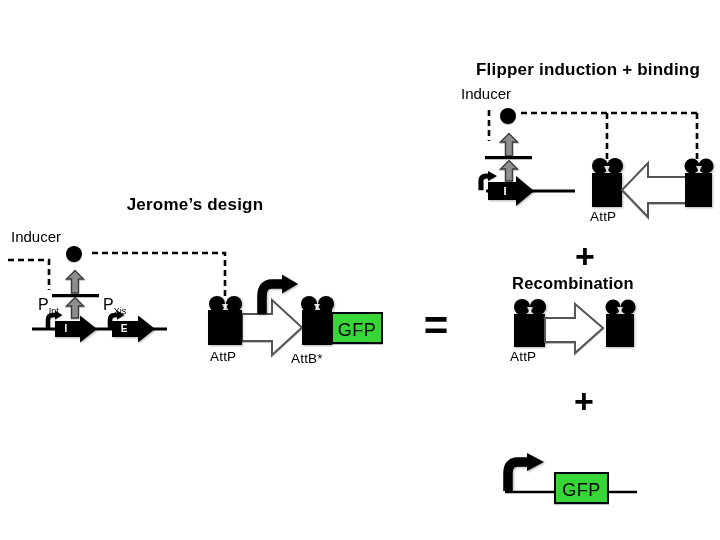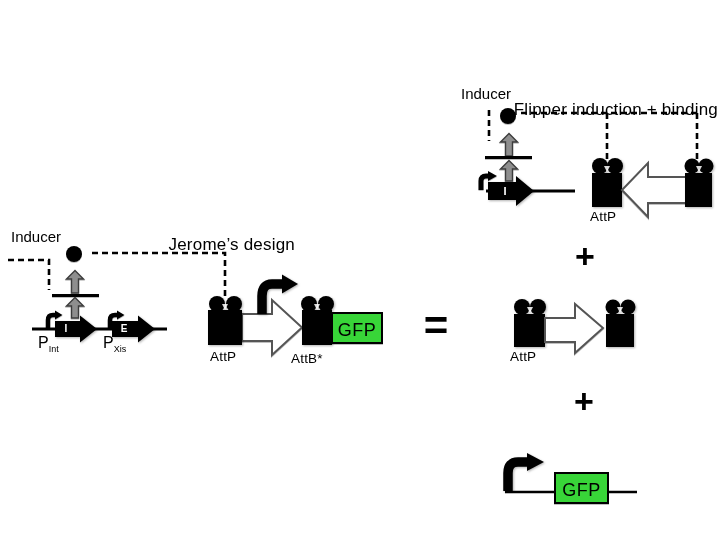--- a/index.html
+++ b/index.html
@@ -2,29 +2,29 @@
 <html><head>
 <meta charset="utf-8">
 <style>
   html,body{margin:0;padding:0;background:#ffffff;}
   #slide{
     position:relative;width:720px;height:540px;background:#ffffff;overflow:hidden;
     font-family:"Liberation Sans","DejaVu Sans",sans-serif;color:#000;
   }
   #shapes{position:absolute;left:0;top:0;width:720px;height:540px;}
   .txt{position:absolute;white-space:nowrap;text-align:right;}
-  .title{font-weight:normal;font-size:17px;text-align:right;letter-spacing:0.2px;margin-top:40px;}
+  .title{font-weight:bold;font-size:17px;text-align:center;letter-spacing:0.2px;}
   .label{font-size:15px;}
   .sitelabel{font-size:13.5px;letter-spacing:0.2px;}
   .genelabel{color:#ffffff;font-weight:bold;font-size:10px;text-align:center;}
   .boxlabel{font-size:18px;text-align:center;letter-spacing:0.5px;}
   .op{font-weight:bold;text-align:center;line-height:1;}
   .plus{font-size:34px;}
   .equals{font-size:42px;}
-  .plabel{font-size:16px;font-weight:500;margin-top:38px;}
+  .plabel{font-size:16px;font-weight:500;}
   .plabel sub{font-size:9px;}
   .shadow{filter:drop-shadow(1px 1.5px 1px rgba(0,0,0,0.30));}
   .lshadow{filter:drop-shadow(0.5px 1px 0.5px rgba(0,0,0,0.25));}
 </style>
 </head>
 <body>
 
 <div id="slide">
 
   <svg id="shapes" viewBox="0 0 720 540" xmlns="http://www.w3.org/2000/svg">
@@ -144,19 +144,20 @@
 
   <div class="txt op equals" style="left:414px;top:305px;width:44px;">=</div>
 
   <div class="txt title" style="left:458px;top:60px;width:260px;">Flipper induction + binding</div>
   <div class="txt label" style="left:461px;top:85px;">Inducer</div>
   <div class="txt genelabel" style="left:496px;top:185px;width:18px;font-size:11px;">I</div>
   <div class="txt sitelabel" style="left:590px;top:209px;">AttP</div>
 
   <div class="txt op plus" style="left:567px;top:239px;width:36px;">+</div>
 
+  <div class="txt title" style="left:490px;top:274px;width:166px;font-size:16.5px;">Recombination</div>
   <div class="txt sitelabel" style="left:510px;top:349px;">AttP</div>
 
   <div class="txt op plus" style="left:566px;top:384px;width:36px;">+</div>
 
   <div class="txt boxlabel" style="left:555px;top:480px;width:53px;">GFP</div>
 
 </div>
 
 </body></html>

